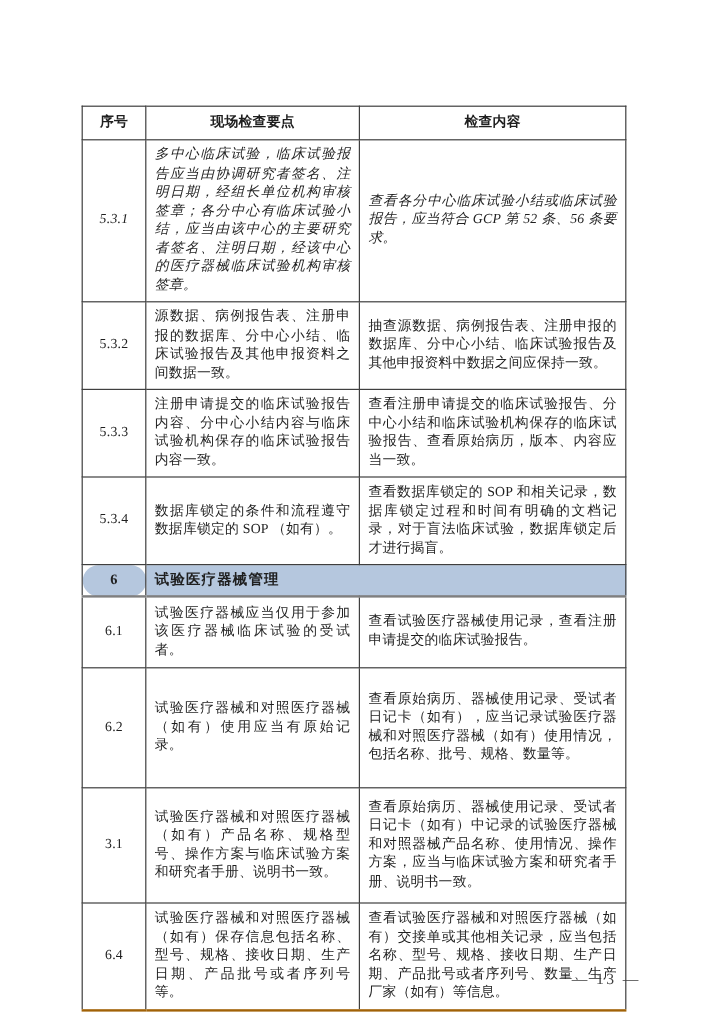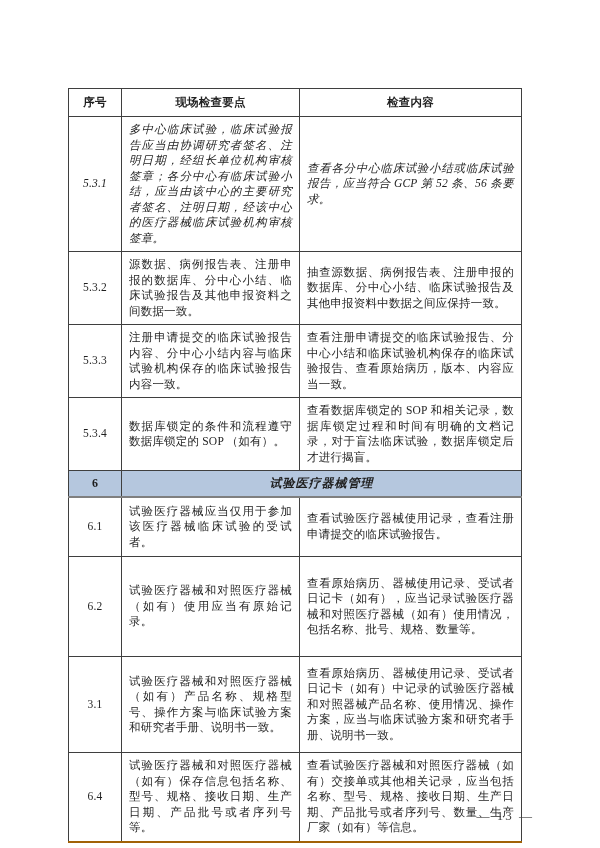--- a/index.html
+++ b/index.html
@@ -32,34 +32,35 @@
     font-weight:bold;
     text-align:center;
     font-size:12px;
     height:28px;
     padding:2px 4px;
   }
   td.id-cell{
     text-align:center;
     font-size:11.5px;
     padding:2px 2px;
+    border-radius:19px;
   }
   td.point-cell, td.content-cell{
     text-align:justify;
     text-justify:inter-ideograph;
   }
   tr.section-row td{
     background:#b5c7de;
     font-weight:bold;
     border-bottom:2px solid #7f7f7f;
     height:26px;
     padding-top:3px;padding-bottom:3px;
   }
   tr.section-row td.id-cell{font-size:12px;}
-  tr.section-row td.section-title{text-align:center;font-size:12px;letter-spacing:1px;font-style:italic;}
+  tr.section-row td.section-title{text-align:left;font-size:12px;letter-spacing:1px;}
   tr.r1 td{height:118px;font-style:italic;}
   tr.r2 td{height:67px;}
   tr.r3 td{height:67px;}
   tr.r4 td{height:65px;}
   tr.r5 td{height:60px;}
   tr.r6 td{height:100px;}
   tr.r7 td{height:96px;}
   tr.r8 td{height:80px;border-bottom:2px solid #a16207;}
   .page-number{
     position:absolute;

